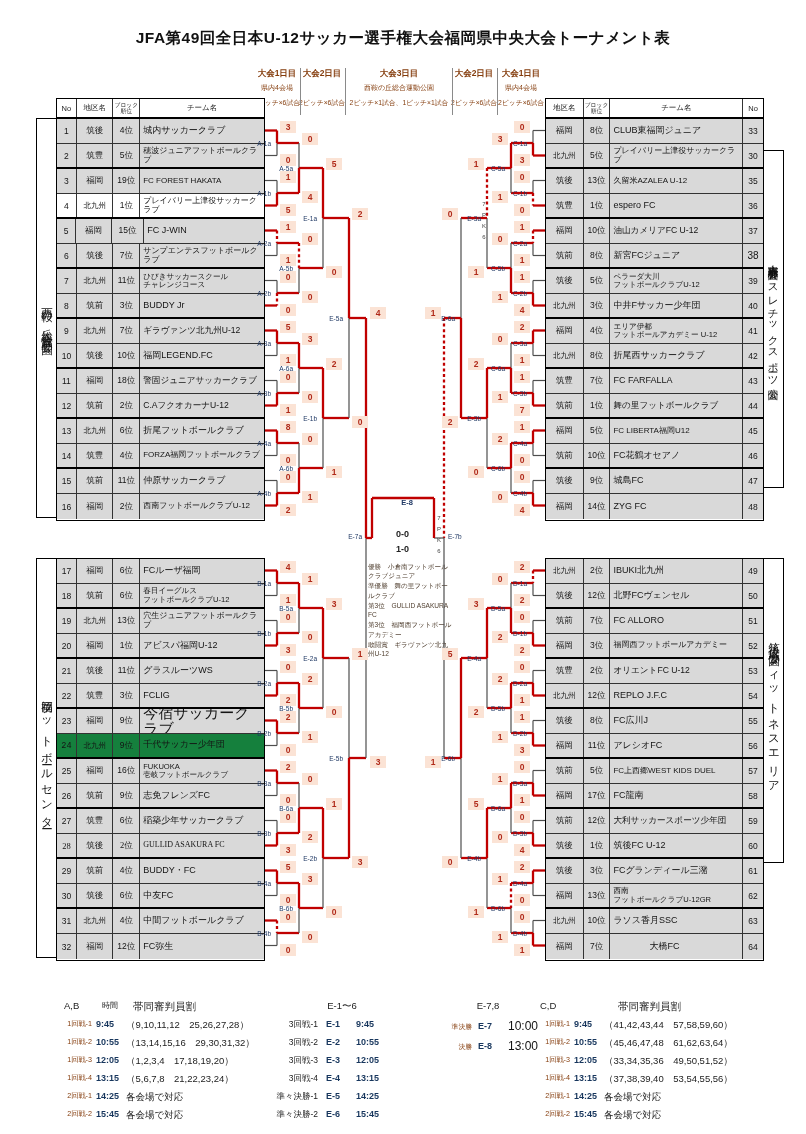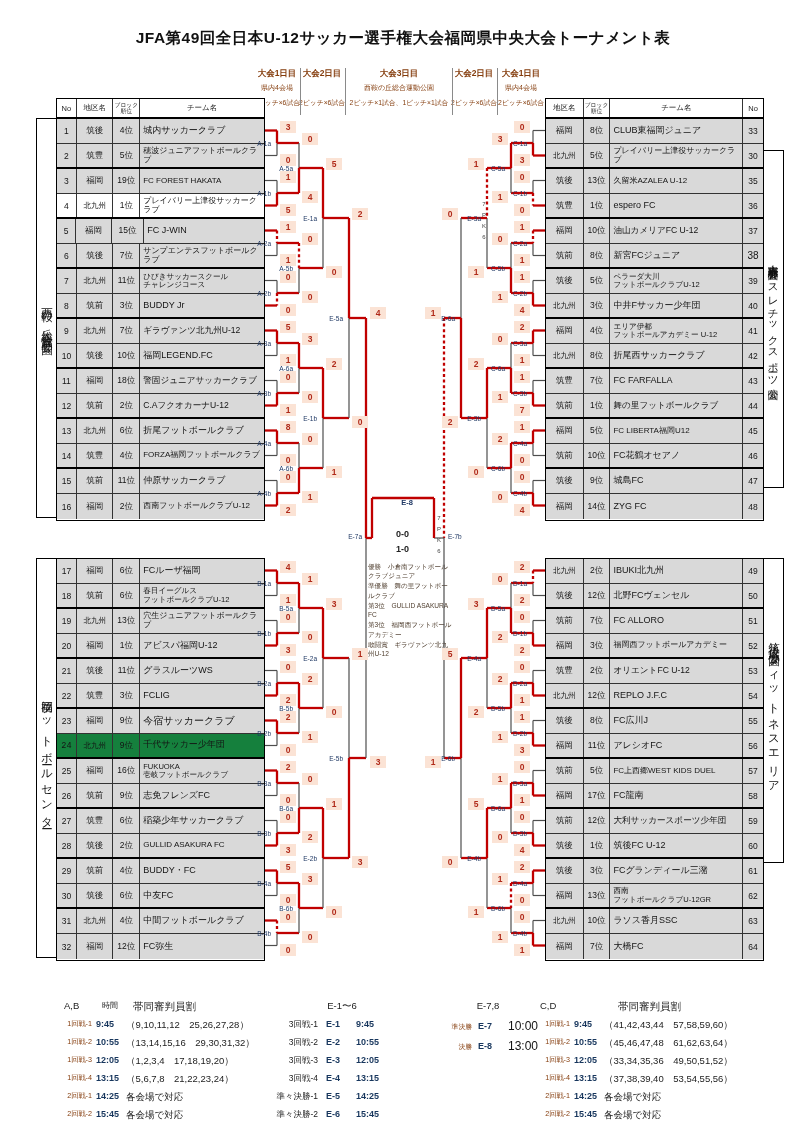--- a/index.html
+++ b/index.html
@@ -257,21 +257,21 @@
           <div class="cell" style="width: 37px; font-size: 8.5px;">筑豊</div>
           <div class="cell" style="width: 27px; font-size: 8.5px;">3位</div>
           <div class="cell name" style="width: 125px; font-size: 9px; flex-direction: column; align-items: flex-start; justify-content: center;">
             <div style="width: 100%;">FCLIG</div>
           </div>
         </div>
         <div class="trow" style="height: 25px; background: rgb(217, 217, 217);">
           <div class="cell" style="width: 20px; font-size: 8.5px;">23</div>
           <div class="cell" style="width: 37px; font-size: 8.5px;">福岡</div>
           <div class="cell" style="width: 27px; font-size: 8.5px;">9位</div>
-          <div class="cell name" style="width: 125px; font-size: 10px; flex-direction: column; align-items: flex-start; justify-content: center;">
+          <div class="cell name" style="width: 125px; font-size: 15px; flex-direction: column; align-items: flex-start; justify-content: center;">
             <div style="width: 100%;">今宿サッカークラブ</div>
           </div>
         </div>
         <div class="trow pair" style="height: 25px; background: #15803d; font-family: Liberation Mono, monospace;">
           <div class="cell" style="width: 20px; font-size: 8.5px;">24</div>
           <div class="cell" style="width: 37px; font-size: 7.5px;">北九州</div>
           <div class="cell" style="width: 27px; font-size: 8.5px;">9位</div>
           <div class="cell name" style="width: 125px; font-size: 9px; flex-direction: column; align-items: flex-start; justify-content: center;">
             <div style="width: 100%;">千代サッカー少年団</div>
           </div>
@@ -294,21 +294,21 @@
           </div>
         </div>
         <div class="trow" style="height: 25px; background: rgb(217, 217, 217);">
           <div class="cell" style="width: 20px; font-size: 8.5px;">27</div>
           <div class="cell" style="width: 37px; font-size: 8.5px;">筑豊</div>
           <div class="cell" style="width: 27px; font-size: 8.5px;">6位</div>
           <div class="cell name" style="width: 125px; font-size: 9px; flex-direction: column; align-items: flex-start; justify-content: center;">
             <div style="width: 100%;">稲築少年サッカークラブ</div>
           </div>
         </div>
-        <div class="trow pair" style="height: 25px; background: rgb(217, 217, 217);">
+        <div class="trow pair" style="height: 25px; background: rgb(217, 217, 217); font-family: Liberation Serif, serif;">
           <div class="cell" style="width: 20px; font-size: 8.5px;">28</div>
           <div class="cell" style="width: 37px; font-size: 8.5px;">筑後</div>
           <div class="cell" style="width: 27px; font-size: 8.5px;">2位</div>
           <div class="cell name" style="width: 125px; font-size: 8px; flex-direction: column; align-items: flex-start; justify-content: center;">
             <div style="width: 100%;">GULLID ASAKURA FC</div>
           </div>
         </div>
         <div class="trow" style="height: 25px; background: rgb(217, 217, 217);">
           <div class="cell" style="width: 20px; font-size: 8.5px;">29</div>
           <div class="cell" style="width: 37px; font-size: 8.5px;">筑前</div>
@@ -593,21 +593,21 @@
           <div class="cell" style="width: 27px; font-size: 8.5px;">10位</div>
           <div class="cell name" style="width: 134px; font-size: 9px; flex-direction: column; align-items: flex-start; justify-content: center;">
             <div style="width: 100%;">ラソス香月SSC</div>
           </div>
           <div class="cell" style="width: 20px; font-size: 8.5px;">63</div>
         </div>
         <div class="trow pair" style="height: 25px; background: rgb(217, 217, 217);">
           <div class="cell" style="width: 38px; font-size: 8.5px;">福岡</div>
           <div class="cell" style="width: 27px; font-size: 8.5px;">7位</div>
           <div class="cell name" style="width: 134px; font-size: 9px; flex-direction: column; align-items: flex-start; justify-content: center;">
-            <div style="width: 100%;">大橋FC</div>
+            <div style="width: 100%; margin-left: 36px;">大橋FC</div>
           </div>
           <div class="cell" style="width: 20px; font-size: 8.5px;">64</div>
         </div>
       </div>
       <div class="hdr" style="left: 56px; top: 98px; width: 209px; height: 20px;">
         <div class="cell" style="width: 20px;">No</div>
         <div class="cell" style="width: 37px;">地区名</div>
         <div class="cell" style="width: 27px;">
           <div class="blockrank">
             <div>ブロック</div>

